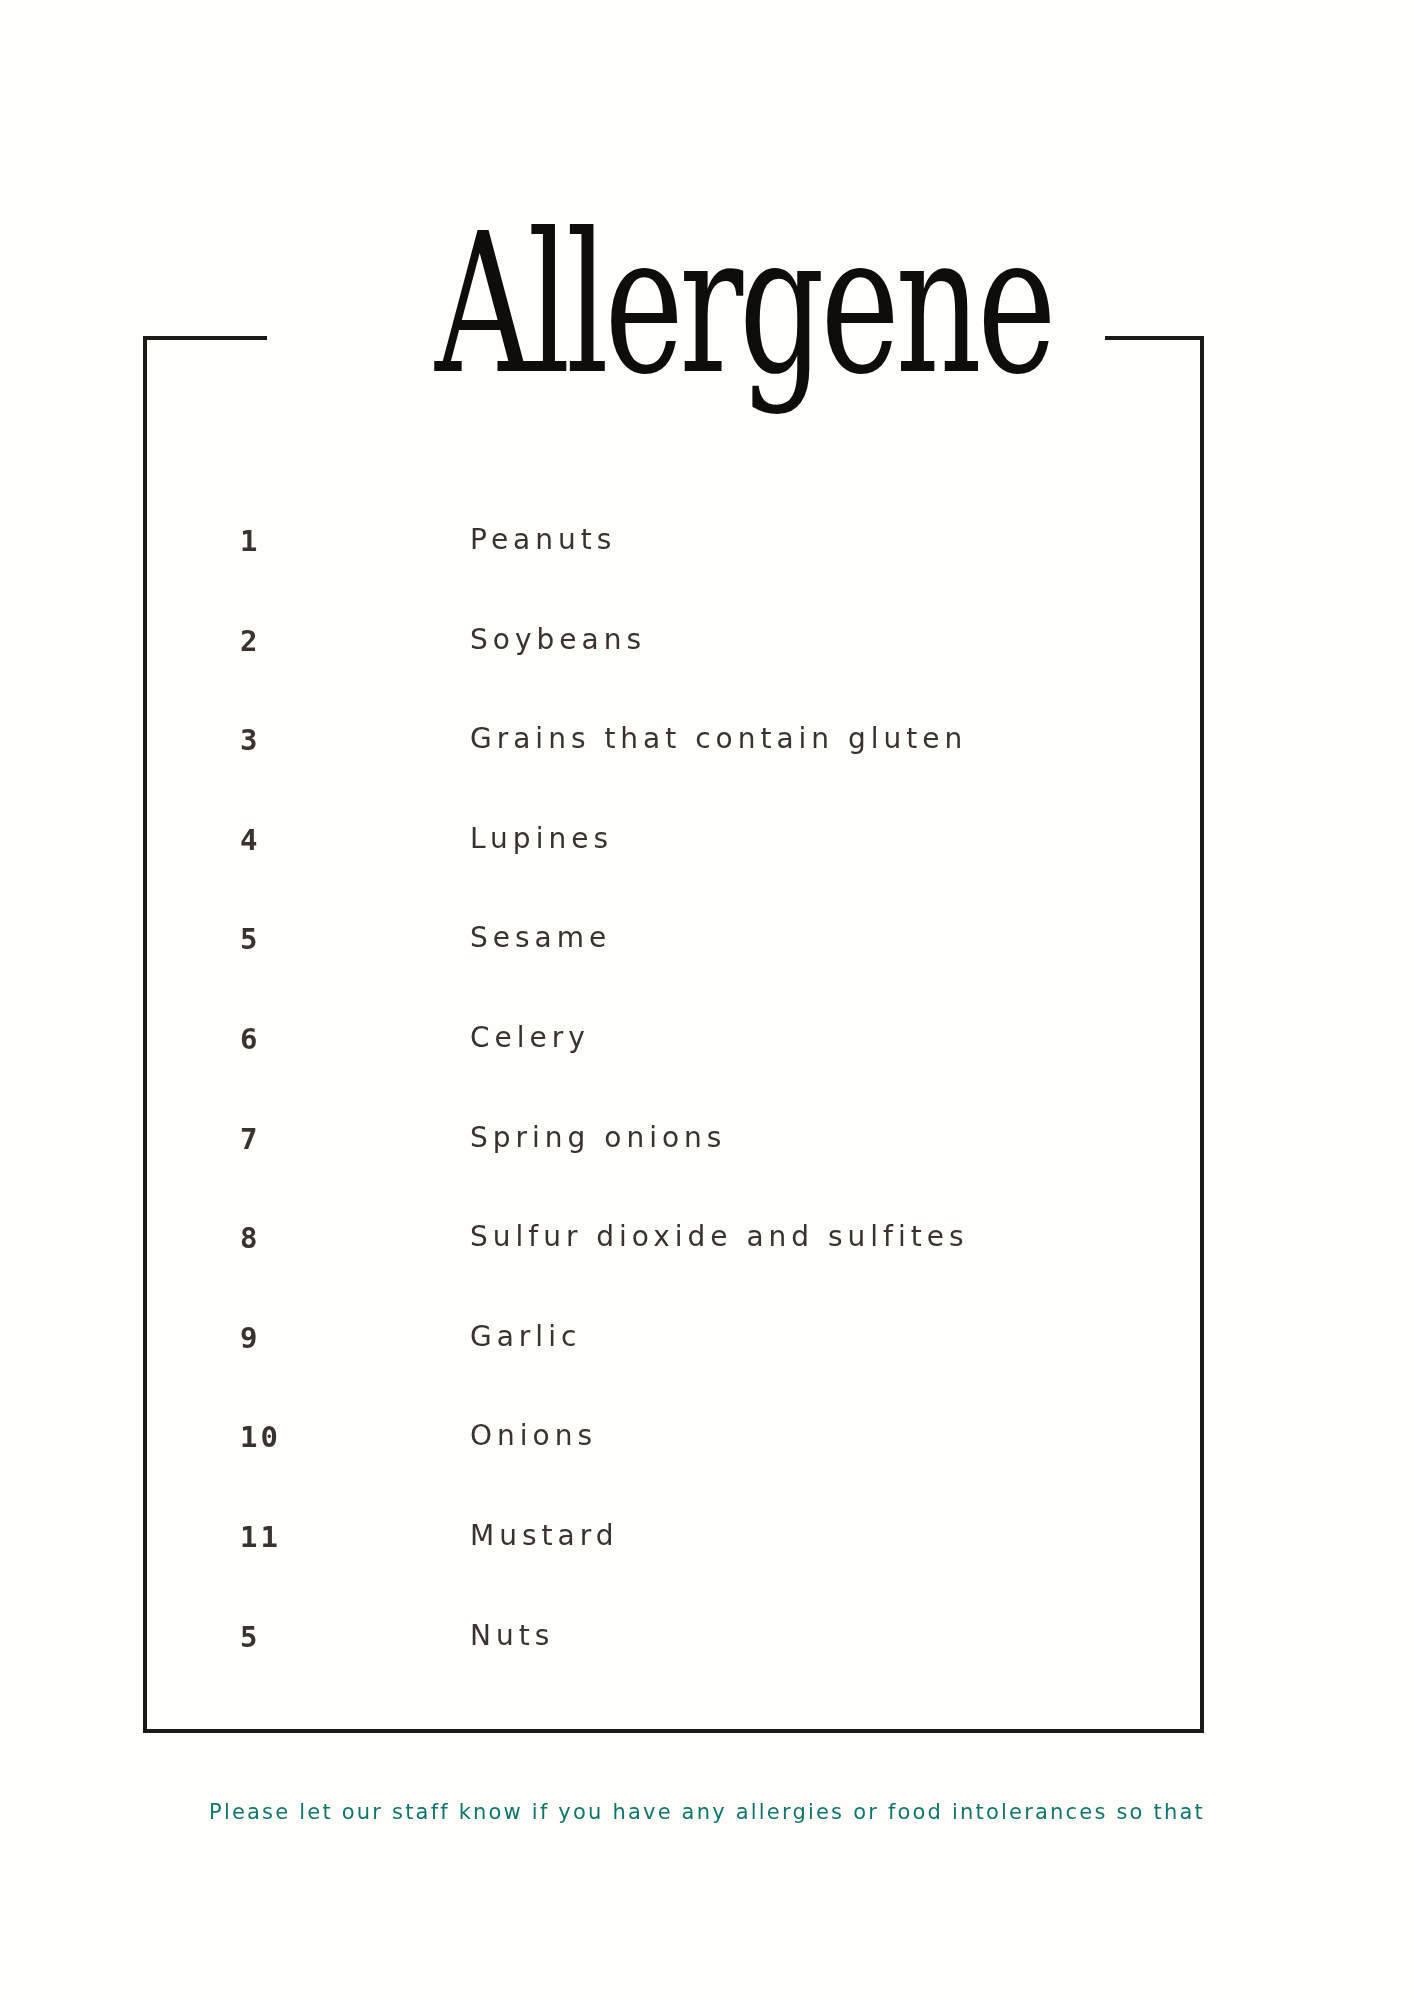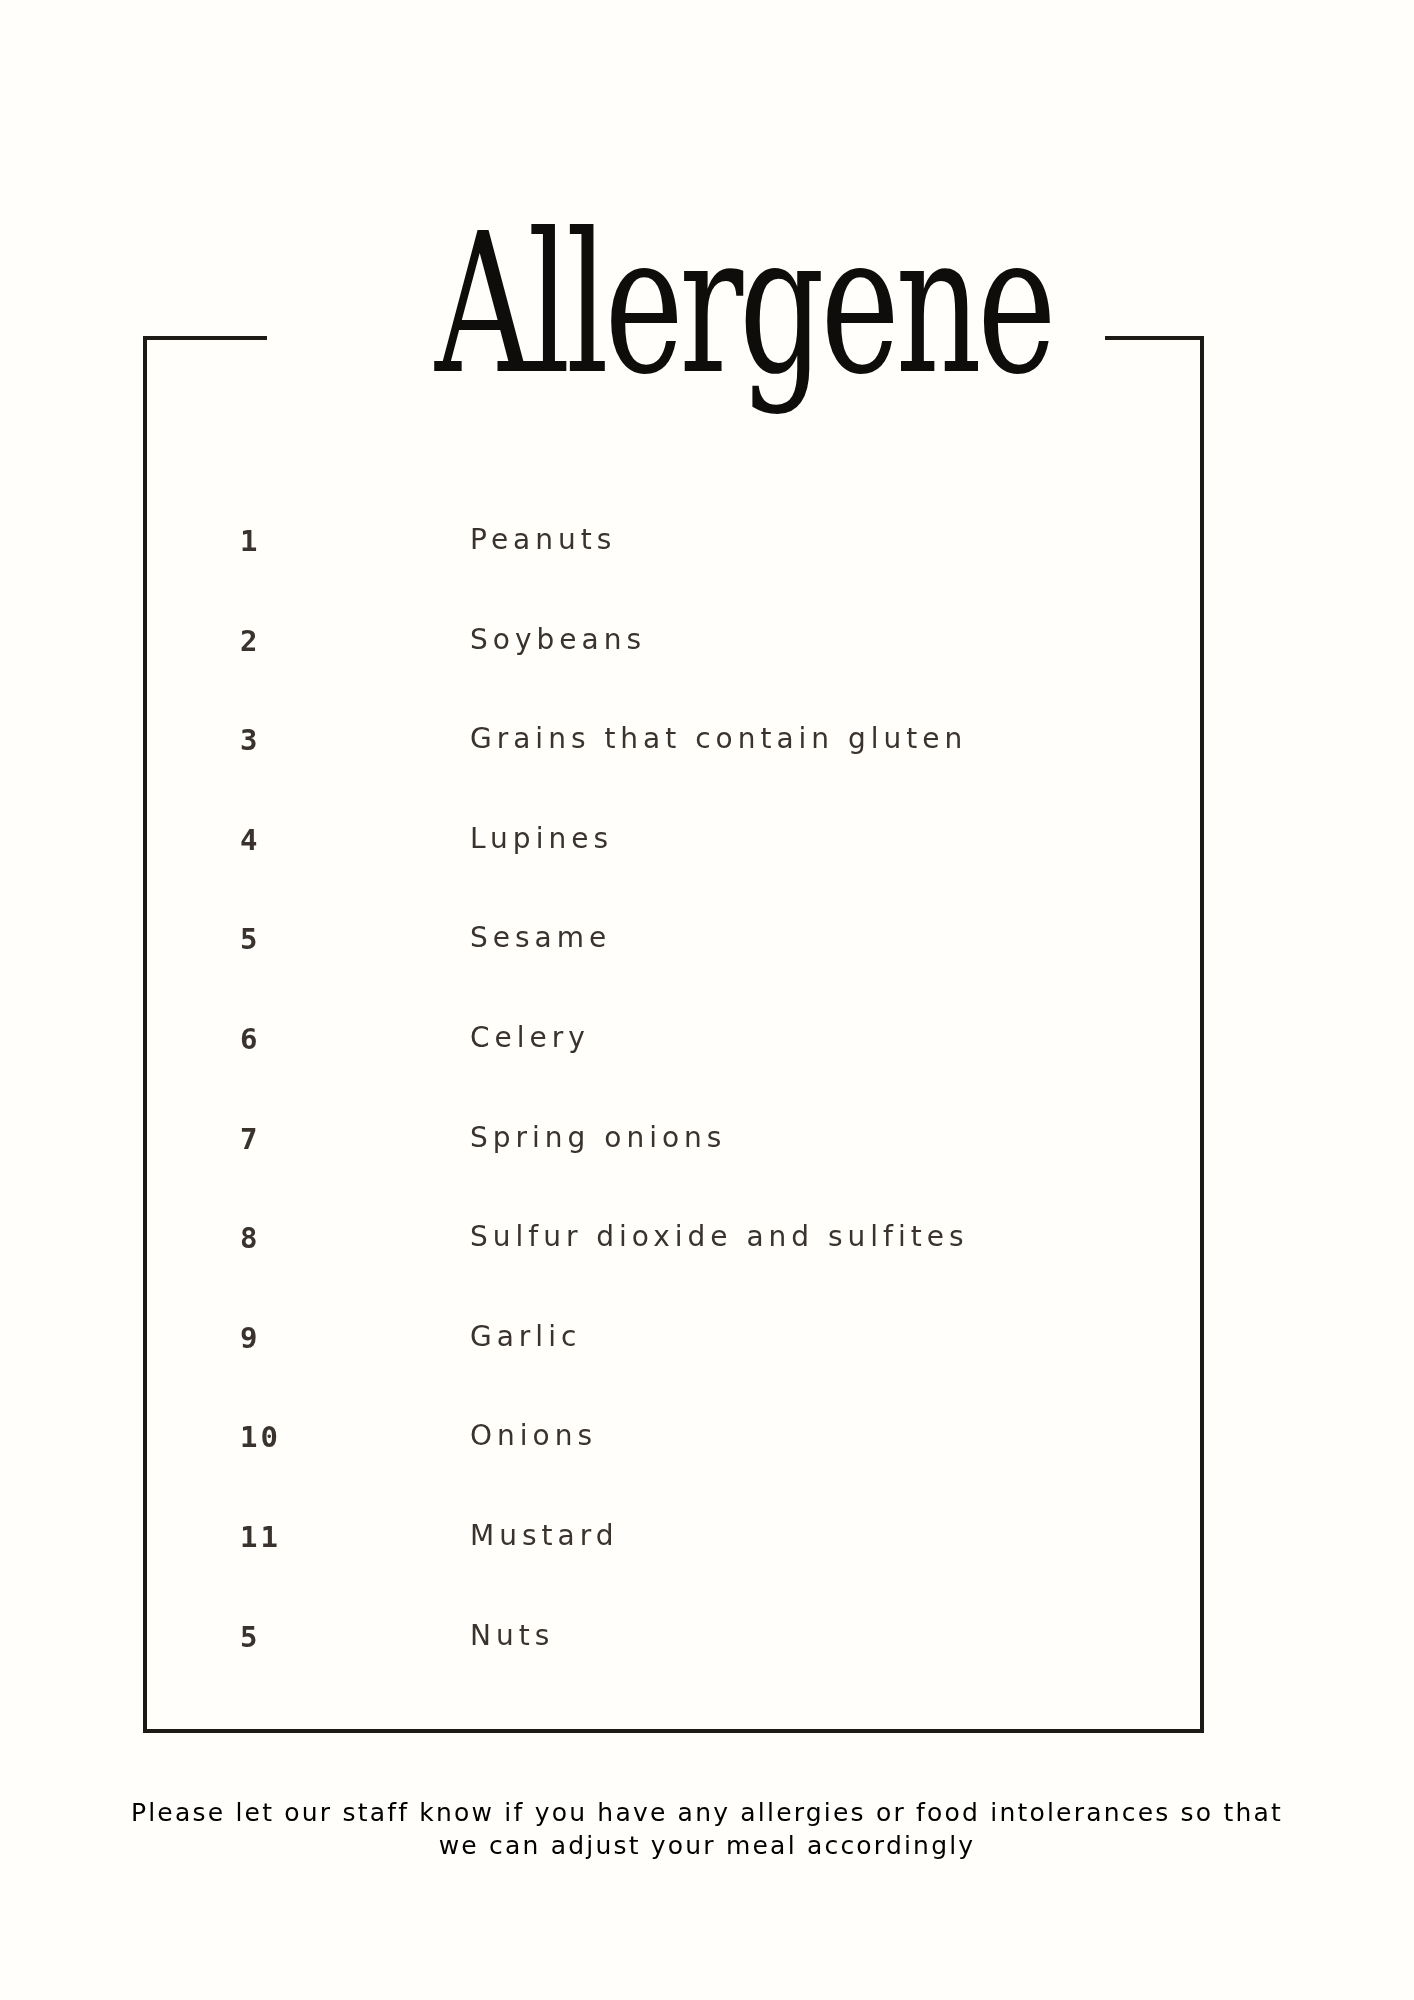--- a/index.html
+++ b/index.html
@@ -91,24 +91,24 @@
     margin-top: -1px;
   }
 
   
   .footer {
     position: absolute;
     top: 1796px;
     left: 0;
     width: 100%;
     text-align: center;
-    font-size: 25px;
+    font-size: 21px;
     line-height: 33px;
     letter-spacing: 2.2px;
-    color: #000000;
+    color: #0f766e;
   }
 </style>
 </head>
 <body>
 
 <div class="frame"></div>
 <div class="frame-top-left"></div>
 <div class="frame-top-right"></div>
 
 <div class="title-wrap">
@@ -161,14 +161,13 @@
     <span class="label">Mustard</span>
   </div>
   <div class="row">
     <span class="num">5</span>
     <span class="label">Nuts</span>
   </div>
 </div>
 
 <div class="footer">
   <div>Please let our staff know if you have any allergies or food intolerances so that</div>
-  <div>we can adjust your meal accordingly</div>
 </div>
 
 </body></html>

